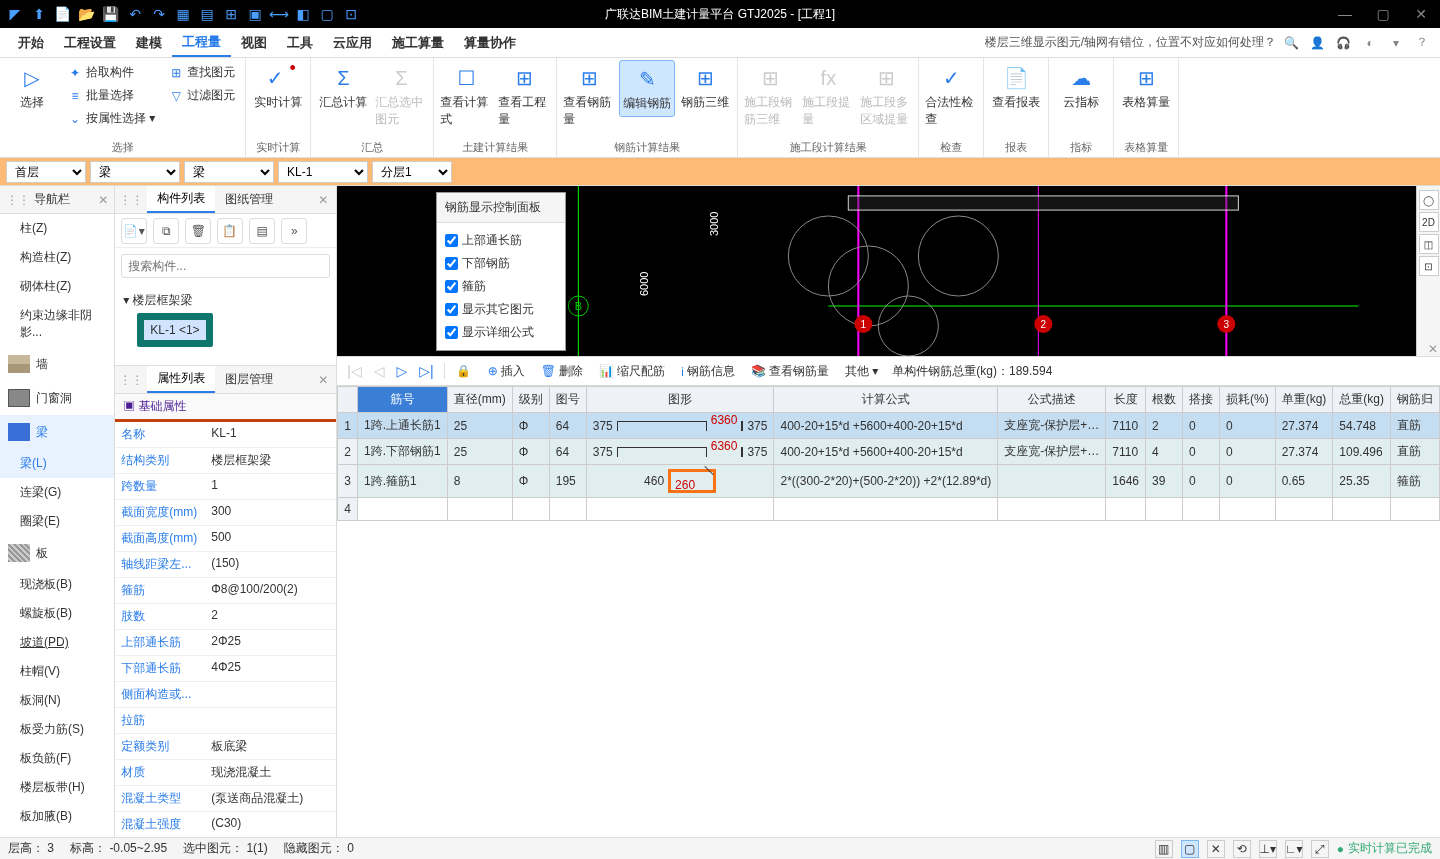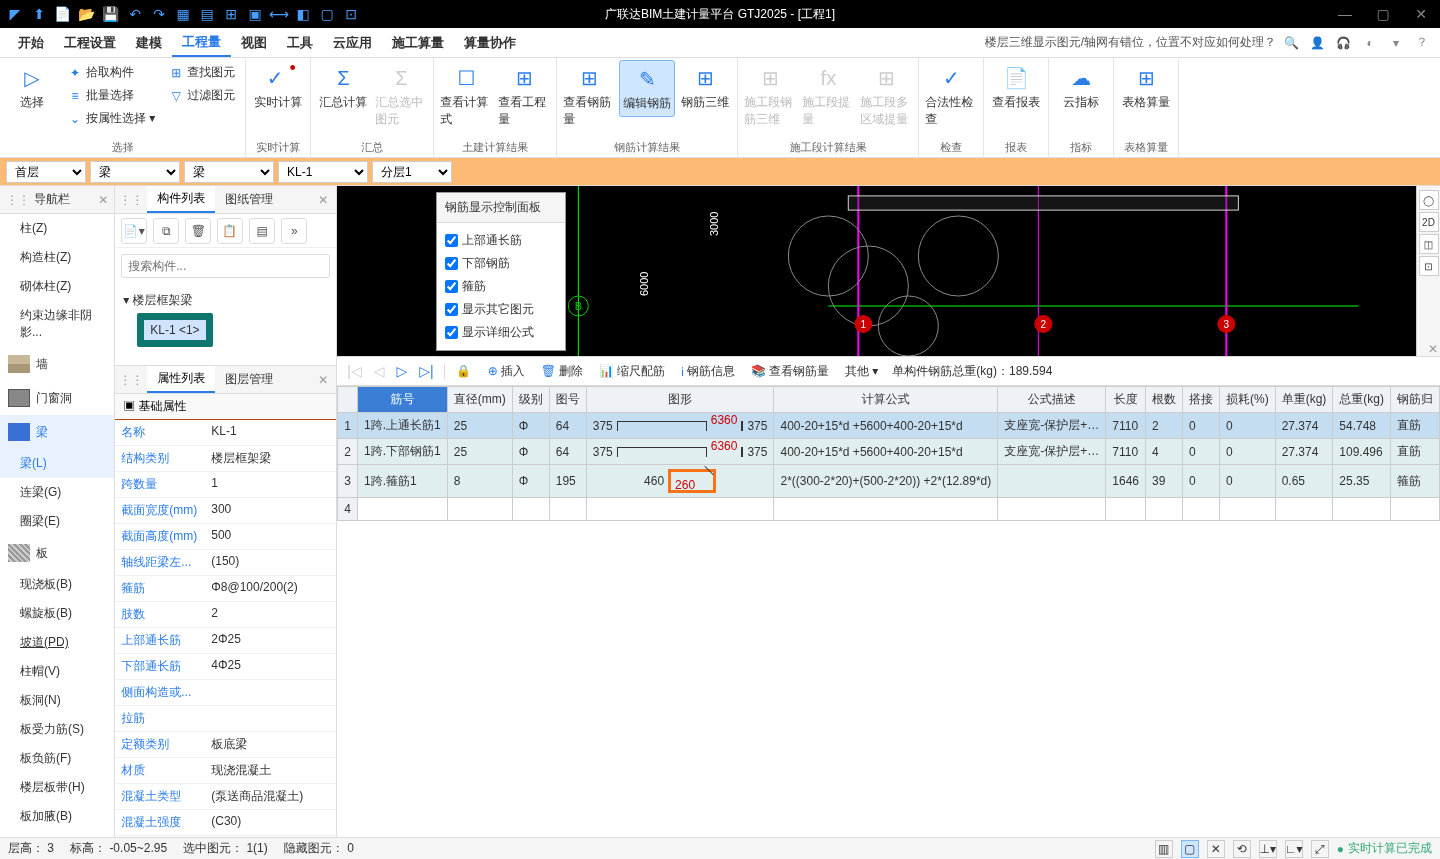--- a/index.html
+++ b/index.html
@@ -66,21 +66,21 @@
 .toolbar-row { height: 34px; display: flex; align-items: center; gap: 6px; padding: 0 6px; border-bottom: 1px solid #eee; }
 .toolbar-row .tbtn { width: 26px; height: 26px; border: 1px solid #ddd; background: #fff; display: flex; align-items: center; justify-content: center; cursor: pointer; color: #555; border-radius: 3px;}
 .search-row { padding: 6px; }
 .search-row input { width: 100%; height: 24px; border: 1px solid #ddd; padding: 0 6px; font-size: 12px; border-radius: 3px; }
 .tree { padding: 4px 8px; }
 .tree-node { padding: 4px 0; cursor: pointer; }
 .tree-leaf { margin-left: 14px; padding: 3px 6px; background: #d0e4ff; border: 7px solid #0f766e; display: inline-block; border-radius: 2px; }
 
 
 .prop-panel { flex: 1; overflow-y: auto; }
-.prop-section { padding: 4px 8px; background: #f9f9f9; border-bottom: 1px solid #c2410c; color: #000000; }
+.prop-section { padding: 4px 8px; background: #f9f9f9; border-bottom: 3px solid #c2410c; color: #4c1d95; }
 .prop-row { display: flex; border-bottom: 1px solid #f0f0f0; }
 .prop-label { width: 90px; padding: 4px 6px; color: #2b7de9; font-size: 12px; }
 .prop-value { flex: 1; padding: 4px 6px; font-size: 12px; color: #333; }
 
 
 .center { flex: 1; display: flex; flex-direction: column; background: #fff; position: relative; }
 .viewport { height: 170px; background: #000; position: relative; overflow: hidden; }
 .viewport-toolbar { position: absolute; right: 0; top: 0; bottom: 0; width: 24px; background: #f5f5f5; border-left: 1px solid #ccc; display: flex; flex-direction: column; gap: 2px; padding-top: 4px; }
 .viewport-toolbar .vtb { width: 20px; height: 20px; margin: 0 auto; border: 1px solid #ccc; background: #fff; cursor: pointer; font-size: 10px; display: flex; align-items: center; justify-content: center; }
 

